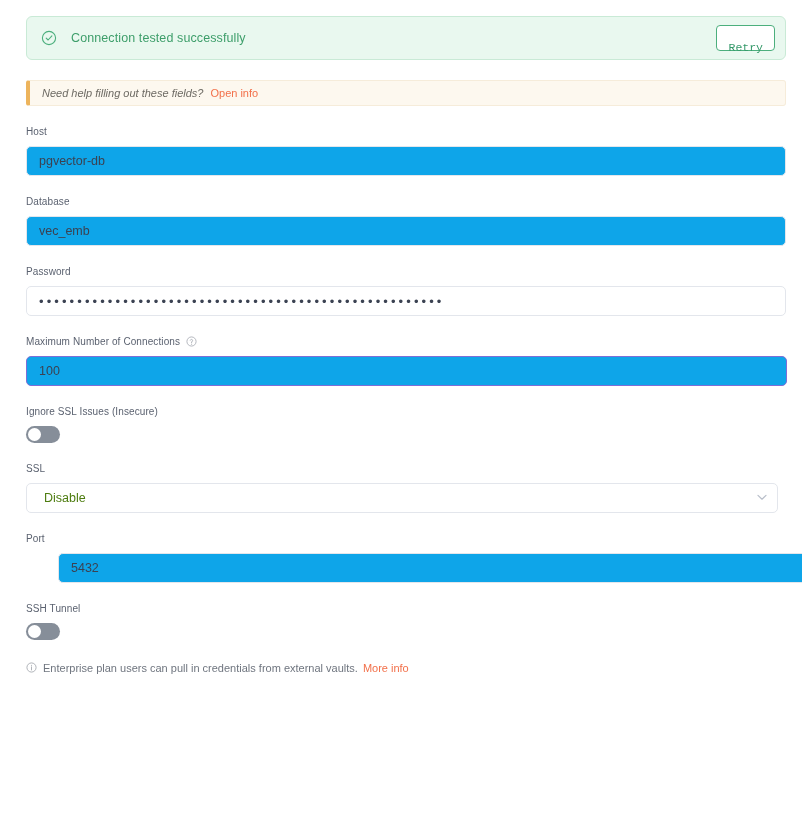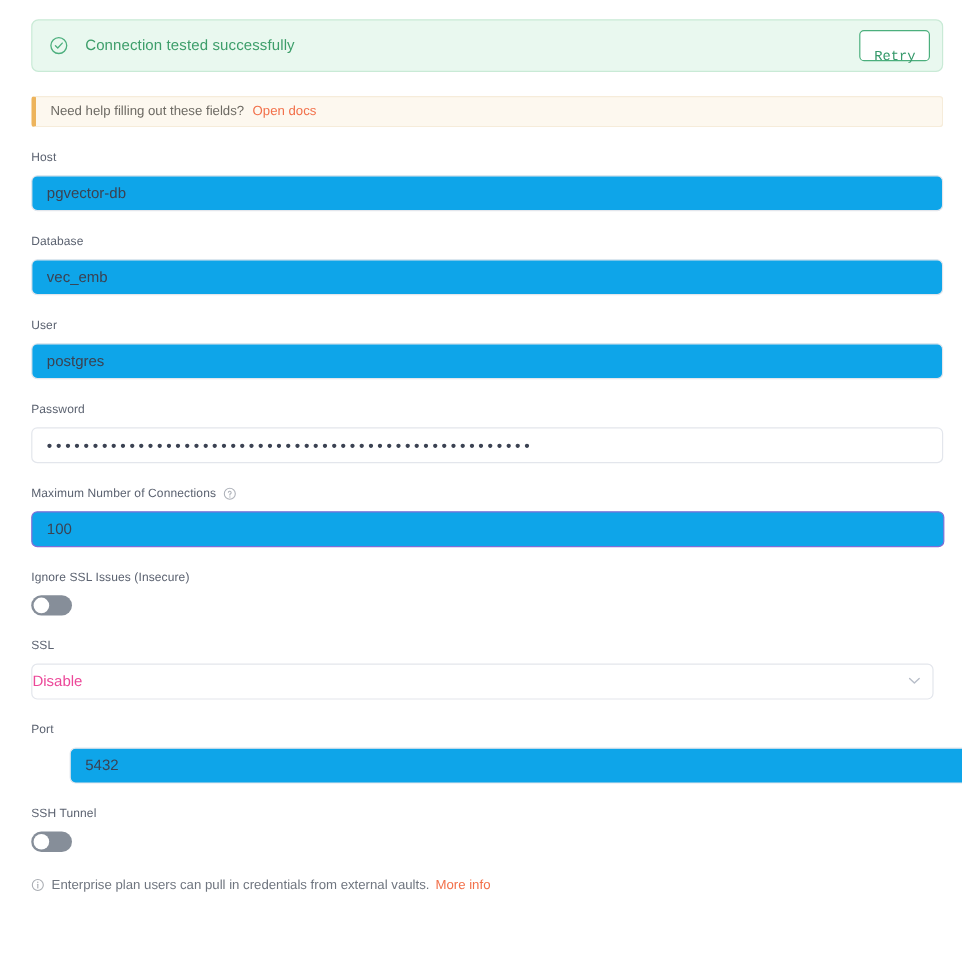--- a/index.html
+++ b/index.html
@@ -70,21 +70,21 @@
     height: 26px;
     background: #fdf8ef;
     border: 1px solid #f6ecda;
     border-left: 4px solid #edb45c;
     border-radius: 3px;
     display: flex;
     align-items: center;
     padding-left: 12px;
     font-size: 11px;
   }
-  .help-text { color: #6d6a63; }
+  .help-text { color: #6d6a63; font-style: italic; }
   .help-link {
     color: #f2704a;
     margin-left: 7px;
     text-decoration: none;
     cursor: pointer;
   }
 
   
   .field { margin-top: 20px; }
   .field-label {
@@ -164,23 +164,23 @@
     height: 30px;
   }
   .select-box {
     width: 752px;
     height: 30px;
     border: 1px solid #e3e6ec;
     border-radius: 5px;
     background: #ffffff;
     display: flex;
     align-items: center;
-    padding: 0 0;
+    padding: 0 17px;
     font-size: 12.5px;
-    color: #ec4899;
+    color: #4d7c0f;
     cursor: pointer;
   }
   .chevron {
     position: absolute;
     right: 11px;
     top: 11px;
     width: 10px;
     height: 7px;
     display: block;
   }
@@ -217,37 +217,33 @@
     <svg class="success-icon" viewBox="0 0 16 16">
       <circle cx="8" cy="8" r="6.6" fill="none" stroke="#4caf7d" stroke-width="1.1"></circle>
       <path d="M5.2 8.1 L7.1 10 L10.9 5.9" fill="none" stroke="#4caf7d" stroke-width="1.1" stroke-linecap="round" stroke-linejoin="round"></path>
     </svg>
     <span class="success-text">Connection tested successfully</span>
     <button class="retry-btn">Retry</button>
   </div>
 
   <div class="help-banner">
     <span class="help-text">Need help filling out these fields?</span>
-    <a class="help-link" href="#">Open docs</a>
+    <a class="help-link" href="#">Open info</a>
   </div>
 
   <div class="field">
     <div class="field-label">Host</div>
     <input class="text-input" type="text" value="pgvector-db" style="">
   </div>
 
   <div class="field">
     <div class="field-label">Database</div>
     <input class="text-input" type="text" value="vec_emb" style="">
   </div>
 
-  <div class="field">
-    <div class="field-label">User</div>
-    <input class="text-input" type="text" value="postgres" style="">
-  </div>
 
   <div class="field">
     <div class="field-label">Password</div>
     <div class="pw-dots">
       <span>•••••••••••••••••••••••••••••••••••••••••••••••••••••</span>
     </div>
   </div>
 
   <div class="field">
     <div class="field-label">

